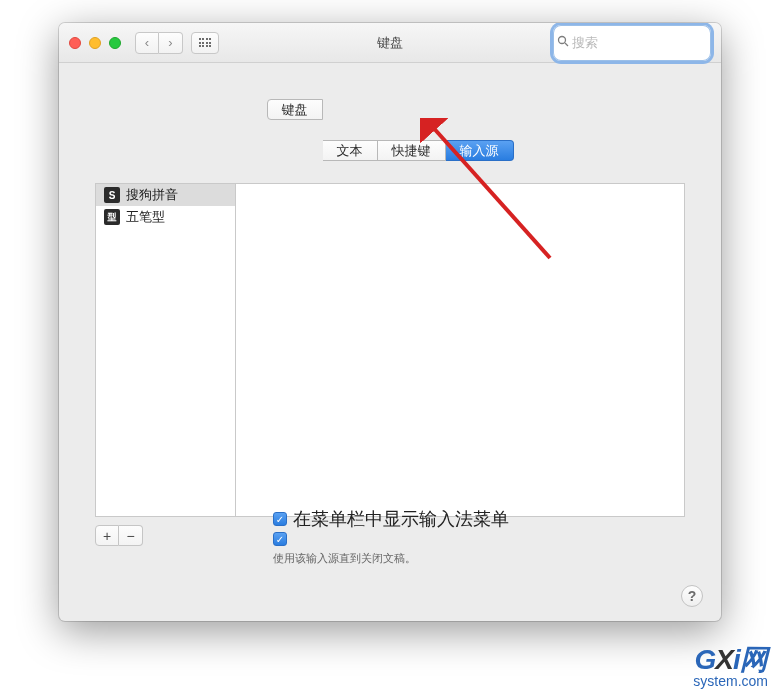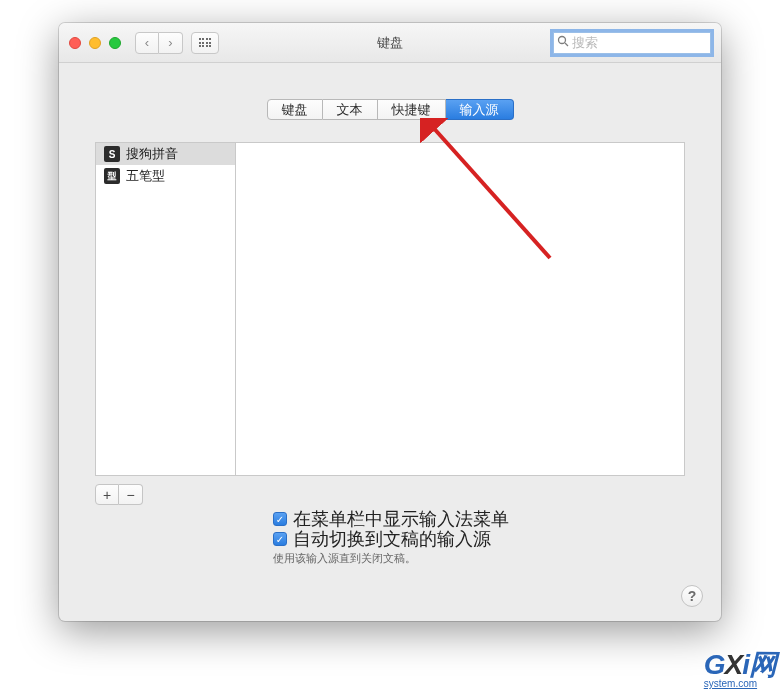--- a/index.html
+++ b/index.html
@@ -64,23 +64,23 @@
     .grid-icon span { background:#6b6b6b; }
     .win-title {
       position:absolute;
       left:50%; transform:translateX(-50%);
       color:#4a4a4a;
       font-size:13px;
     }
     .search-wrap {
       margin-left:auto;
       display:flex;align-items:center;
-      width: 158px; height: 22px;
+      width: 158px; height: 36px;
       background:#fff;
-      border-radius:0;
+      border-radius:8px;
       padding:0 4px;
       box-shadow: 0 0 0 3px #8db6e8, inset 0 0 0 1px #9bbfe8;
     }
     .search-icon { color:#7d7d7d; font-size:12px; margin-right:3px; }
     .search-input {
       flex:1; border:none; outline:none; background:transparent;
       font-size:13px; color:#333;
     }
     .search-input::placeholder { color:#b8b8b8; }
 
@@ -90,21 +90,21 @@
       display:flex; justify-content:center;
     }
     .seg {
       height:21px;
       background:linear-gradient(#fdfdfd,#f3f3f3);
       border:1px solid #b8b8b8;
       padding:0 14px;
       font-size:13px; color:#2b2b2b;
       display:flex;align-items:center;
     }
-    .seg + .seg { border-left:none; }
+    .seg + .seg { border-left:none;margin-top:41px; }
     .seg:first-child { border-radius:4px 0 0 4px; }
     .seg:last-child { border-radius:0 4px 4px 0; }
     .seg.active {
       background: linear-gradient(#5aa1f2,#2a7de0);
       color:#fff; border-color:#2a6fc7;
     }
 
     .panel-row {
       display:flex; margin-top:22px;
       gap:0;
@@ -180,26 +180,26 @@
     }
 
     .arrow {
       position:absolute;
       left:420px; top:118px;
       pointer-events:none;
     }
 
     .watermark {
       position:absolute;
-      right:4px; bottom:4px;
-      text-align:left;
+      right:12px; bottom:4px;
+      text-align:center;
     }
     .wm-main { font-size:28px; font-style:italic; font-weight:bold; color:#2a66b8; letter-spacing:-1px; }
     .wm-main .x { color:#333; }
-    .wm-sub { font-size:10px; color:#2a66b8; margin-top:-6px;text-decoration:underline; }
+    .wm-sub { font-size:14px; color:#2a66b8; margin-top:-6px; }
   </style>
 </head>
 <body>
 
 <div class="window">
   <div class="titlebar">
     <div class="traffic-lights">
       <div class="tl tl-close"></div>
       <div class="tl tl-min"></div>
       <div class="tl tl-max"></div>
@@ -265,21 +265,20 @@
     </div>
   </div>
 
   <div class="options">
     <div class="chk-row">
       <div class="chk">✓</div>
       <span class="chk-label">在菜单栏中显示输入法菜单</span>
     </div>
     <div class="chk-row">
       <div class="chk">✓</div>
-      <span class="chk-label">自动切换到文稿的输入源</span>
     </div>
     <div class="hint">使用该输入源直到关闭文稿。</div>
   </div>
 
   <div class="help-btn">?</div>
 </div>
 
 <svg class="arrow" width="200" height="180">
   <defs>
     <marker id="ah" markerWidth="10" markerHeight="10" refX="2" refY="5" orient="auto">

